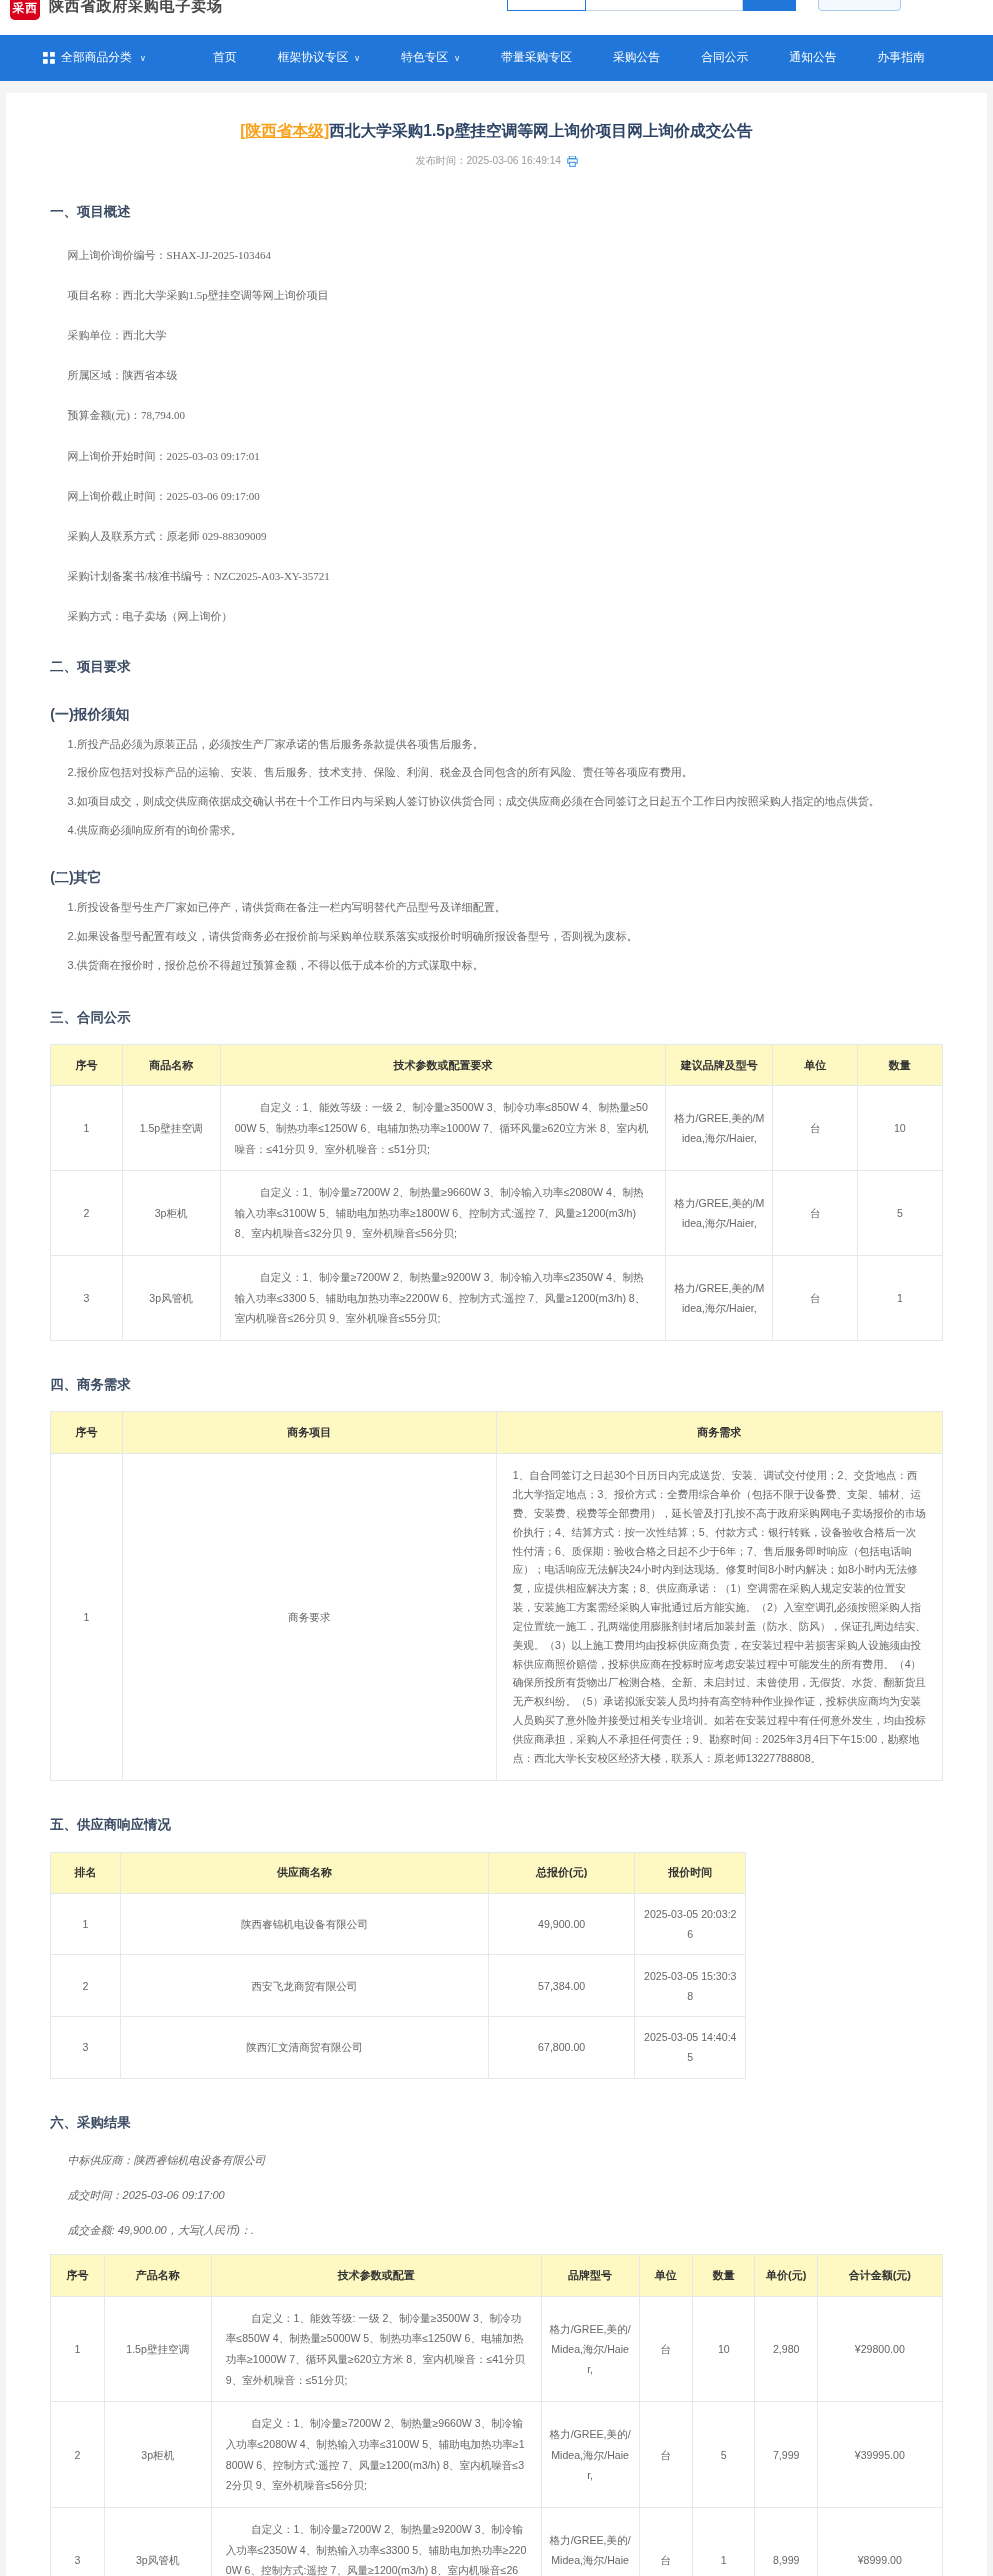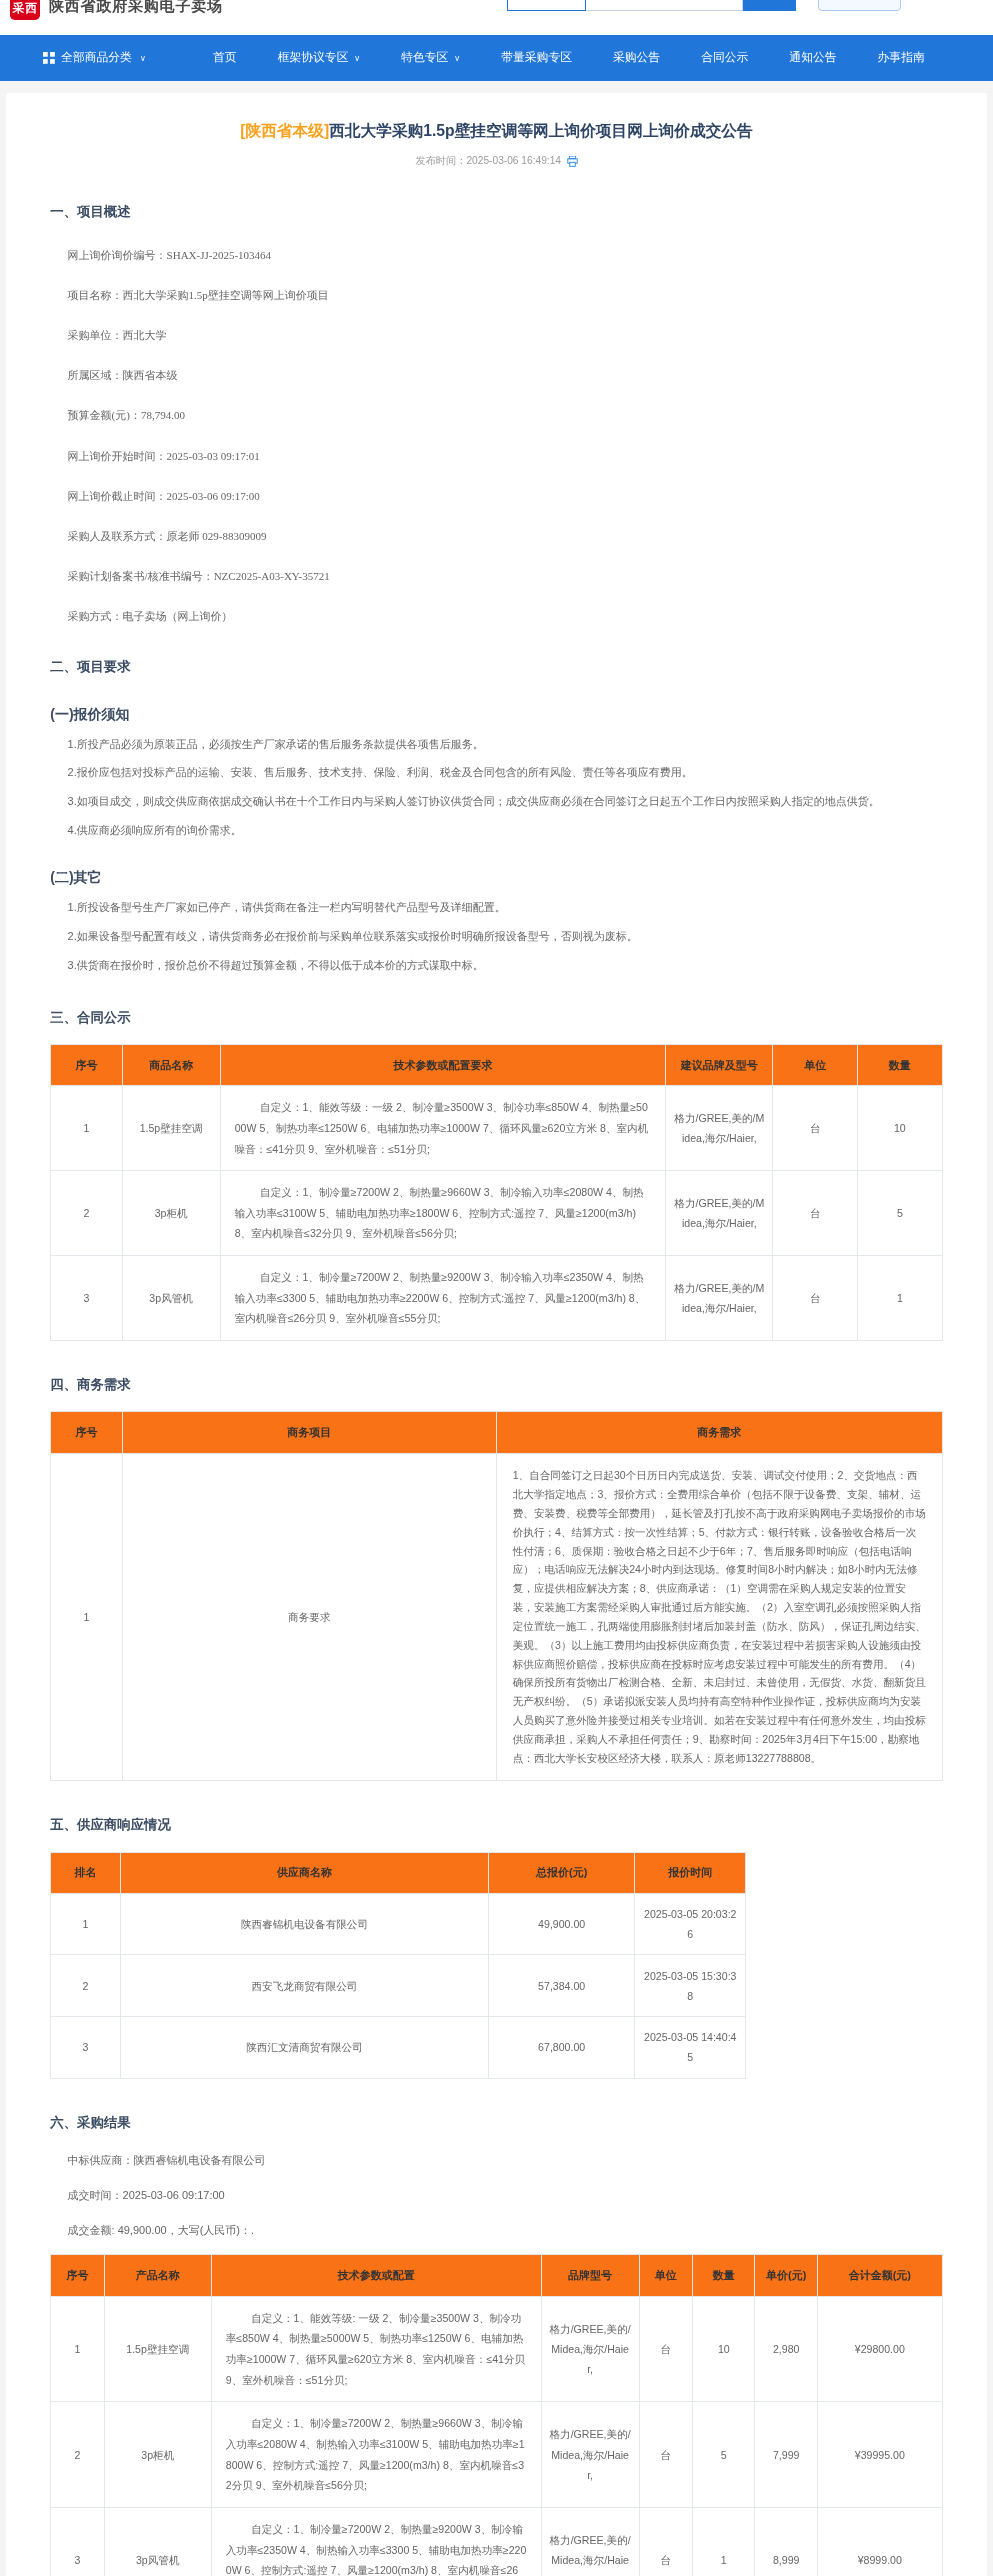--- a/index.html
+++ b/index.html
@@ -21,32 +21,32 @@
   .nav-cat { display: flex; align-items: center; gap: 6.3px; margin-left: 43px; cursor: pointer; white-space: nowrap; justify-content: space-between; }
   .chev { font-size: 8.6px; margin-left: 1.6px; opacity: .9; }
   .nav-items { display: flex; align-items: center; margin-left: 67px; }
   .nav-item { color: #fff; text-decoration: none; margin-right: 41px; white-space: nowrap; display: flex; align-items: center; gap: 3.9px; cursor: pointer; }
 
   
   .page-bg { background: #f4f4f5; padding: 11.8px 6.3px 33px 6.3px; }
   .card { background: #fff; padding: 28px 44px 27px 44px; }
 
   .ann-title { text-align: center; font-size: 15.7px; font-weight: bold; color: #2e4566; }
-  .ann-title .region { color: #f9a11b; }
+  .ann-title .region { color: #f9a11b; text-decoration: underline; }
   .pub-time { text-align: center; font-size: 10.2px; color: #9a9a9a; margin-top: 12.6px; display: flex; align-items: center; justify-content: center; gap: 5.5px; }
   .print-ic { display: inline-flex; cursor: pointer; }
 
   .sec-head { font-size: 13.4px; font-weight: bold; color: #3b4c63; margin-top: 35px; }
   .sub-head { font-size: 14px; font-weight: bold; color: #3b4c63; margin-top: 30px; }
   .ov-line { font-size: 11px; color: #666; margin-top: 27.5px; padding-left: 17.3px; line-height: 1.15; font-family: Liberation Serif, serif; }
   .para { font-size: 11px; color: #666; margin-top: 11.8px; padding-left: 17.3px; line-height: 1.55; }
-  .info-line { font-size: 11px; color: #666; margin-top: 22px; padding-left: 17.3px; line-height: 1.2; }
+  .info-line { font-size: 11px; color: #666; margin-top: 22px; padding-left: 17.3px; line-height: 1.2; font-style: italic; }
 
   table.tbl { width: 100%; border-collapse: collapse; margin-top: 17.3px; table-layout: fixed; }
-  table.tbl th { background: #f97316; border: 0.8px solid #e4e7eb; font-size: 11px; color: #333; font-weight: bold; padding: 12.6px 4.7px; }
+  table.tbl th { background: #fef9c3; border: 0.8px solid #e4e7eb; font-size: 11px; color: #333; font-weight: bold; padding: 12.6px 4.7px; }
   table.tbl td { border: 0.8px solid #e4e7eb; font-size: 10.6px; color: #666; text-align: center; padding: 10.2px 7.9px; line-height: 1.9; word-break: break-all; }
   table.tbl td.long { text-align: left; line-height: 1.95; padding: 11px 14px; }
   table.demand td.long, table.result td.long { text-indent: 2.4em; }
   table.business td.long { line-height: 1.78; padding: 12.6px 15.7px; text-indent: 0; }
   table.resp { width: 78%; }
 </style>
 </head>
 <body>
 
 <header class="top-header">

